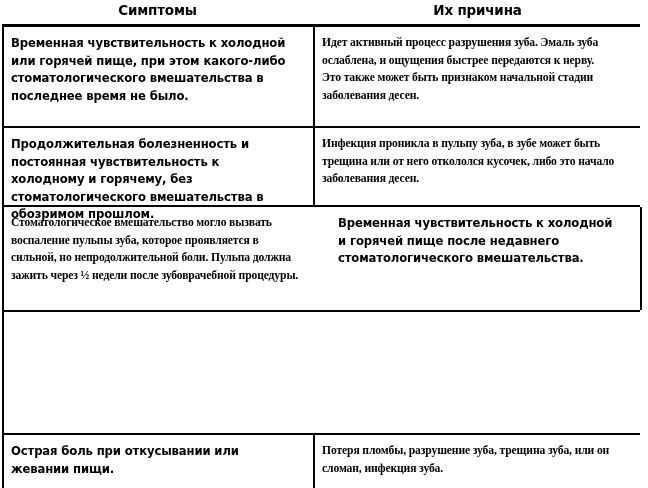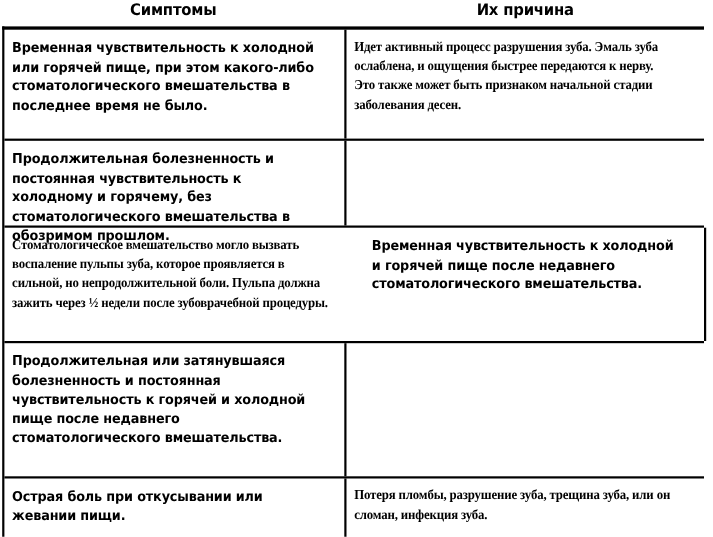--- a/index.html
+++ b/index.html
@@ -123,35 +123,35 @@
       </div>
       <div class="cell cell-cause">
         <span class="txt">Идет активный процесс разрушения зуба. Эмаль зуба ослаблена, и ощущения быстрее передаются к нерву. Это также может быть признаком начальной стадии заболевания десен.</span>
       </div>
     </div>
 
     <div class="row row-2">
       <div class="cell cell-symptom">
         <span class="txt">Продолжительная болезненность и постоянная чувствительность к холодному и горячему, без стоматологического вмешательства в обозримом прошлом.</span>
       </div>
+      <div class="cell cell-cause">
+        <span class="txt">Инфекция проникла в пульпу зуба, в зубе может быть трещина или от него откололся кусочек, либо это начало заболевания десен.</span>
+      </div>
     </div>
 
     <div class="row row-3">
       <div class="cell cell-cause">
         <span class="txt">Стоматологическое вмешательство могло вызвать воспаление пульпы зуба, которое проявляется в сильной, но непродолжительной боли. Пульпа должна зажить через ½ недели после зубоврачебной процедуры.</span>
       </div>
       <div class="cell cell-symptom">
         <span class="txt">Временная чувствительность к холодной и горячей пище после недавнего стоматологического вмешательства.</span>
       </div>
     </div>
 
     <div class="row row-4">
-      <div class="cell cell-symptom">
-        <span class="txt">Продолжительная или затянувшаяся болезненность и постоянная чувствительность к горячей и холодной пище после недавнего стоматологического вмешательства.</span>
-      </div>
     </div>
 
     <div class="row row-5">
       <div class="cell cell-symptom">
         <span class="txt">Острая боль при откусывании или жевании пищи.</span>
       </div>
       <div class="cell cell-cause">
         <span class="txt">Потеря пломбы, разрушение зуба, трещина зуба, или он сломан, инфекция зуба.</span>
       </div>
     </div>

